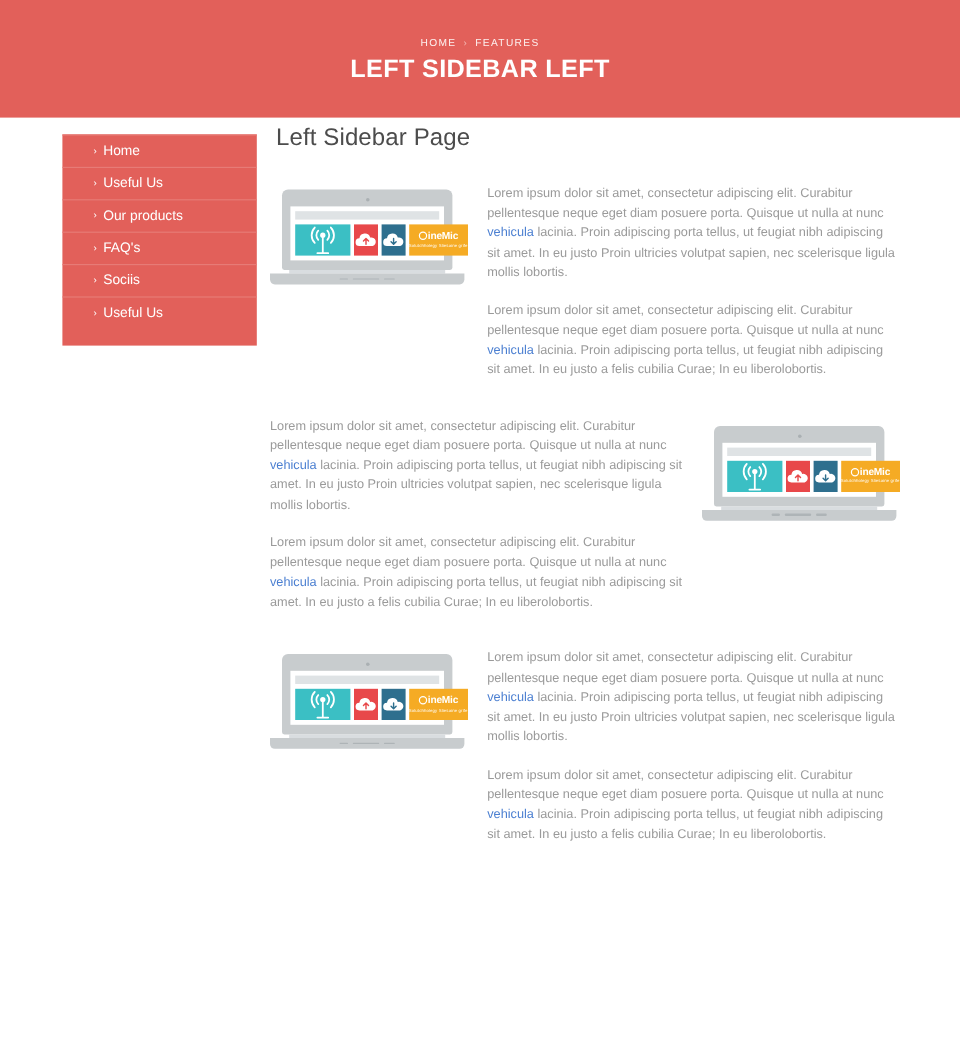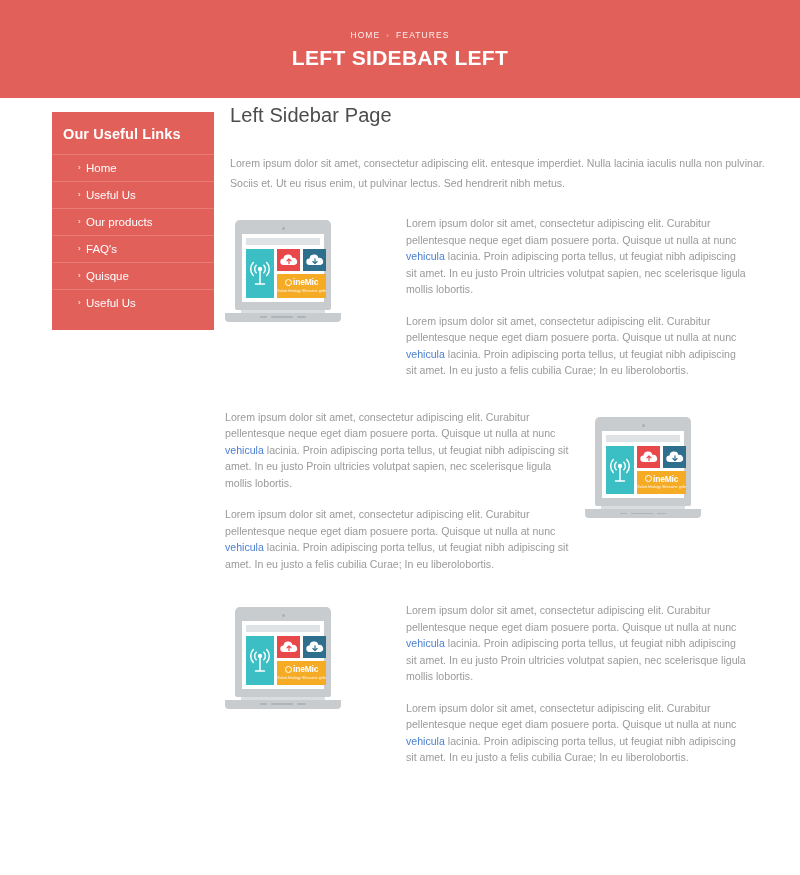--- a/index.html
+++ b/index.html
@@ -120,21 +120,21 @@
     height:7px; background:#dfe3e5; margin-bottom:4px;
   }
   .laptop .tiles{
     display:flex; gap:3px;
   }
   .laptop .tile-left{
     flex:0 0 38%; background:#3bbfc4;
     display:flex; align-items:center; justify-content:center;
   }
   .laptop .tiles-right{
-    flex:1 1 auto; display:flex; flex-direction:column; gap:3px;
+    flex:1 1 auto; display:flex; flex-direction:row; gap:3px;
   }
   .laptop .tiles-top{ display:flex; gap:3px; }
   .laptop .tile-red{
     flex:1 1 50%; background:#e8484a;
     display:flex; align-items:center; justify-content:center;
     padding:5px 0;
   }
   .laptop .tile-blue{
     flex:1 1 50%; background:#2e6f8e;
     display:flex; align-items:center; justify-content:center;
@@ -185,52 +185,50 @@
     <span>FEATURES</span>
   </div>
   <div class="page-title">
     <span class="title-light">LEFT </span><span class="title-bold">SIDEBAR LEFT</span>
   </div>
 </div>
 
 <div class="layout">
 
   <aside class="sidebar">
-    <div class="sidebar-title">Our Useful Links</div>
     <ul class="sidebar-list">
       <li>
         <span class="arrow-icon">›</span>
         <span>Home</span>
       </li>
       <li>
         <span class="arrow-icon">›</span>
         <span>Useful Us</span>
       </li>
       <li>
         <span class="arrow-icon">›</span>
         <span>Our products</span>
       </li>
       <li>
         <span class="arrow-icon">›</span>
         <span>FAQ's</span>
       </li>
       <li>
         <span class="arrow-icon">›</span>
-        <span>Quisque</span>
+        <span>Sociis</span>
       </li>
       <li>
         <span class="arrow-icon">›</span>
         <span>Useful Us</span>
       </li>
     </ul>
   </aside>
 
   <main class="content">
     <h1 class="content-title">Left Sidebar Page</h1>
-    <p class="intro">Lorem ipsum dolor sit amet, consectetur adipiscing elit. entesque imperdiet. Nulla lacinia iaculis nulla non pulvinar. Sociis et. Ut eu risus enim, ut pulvinar lectus. Sed hendrerit nibh metus.</p>
 
     <section class="section" id="section-one">
       <div class="col-img">
         <div class="laptop">
           <div class="lid">
             <div class="camera"></div>
             <div class="screen">
               <div class="browser-bar"></div>
               <div class="tiles">
                 <div class="tile-left">

